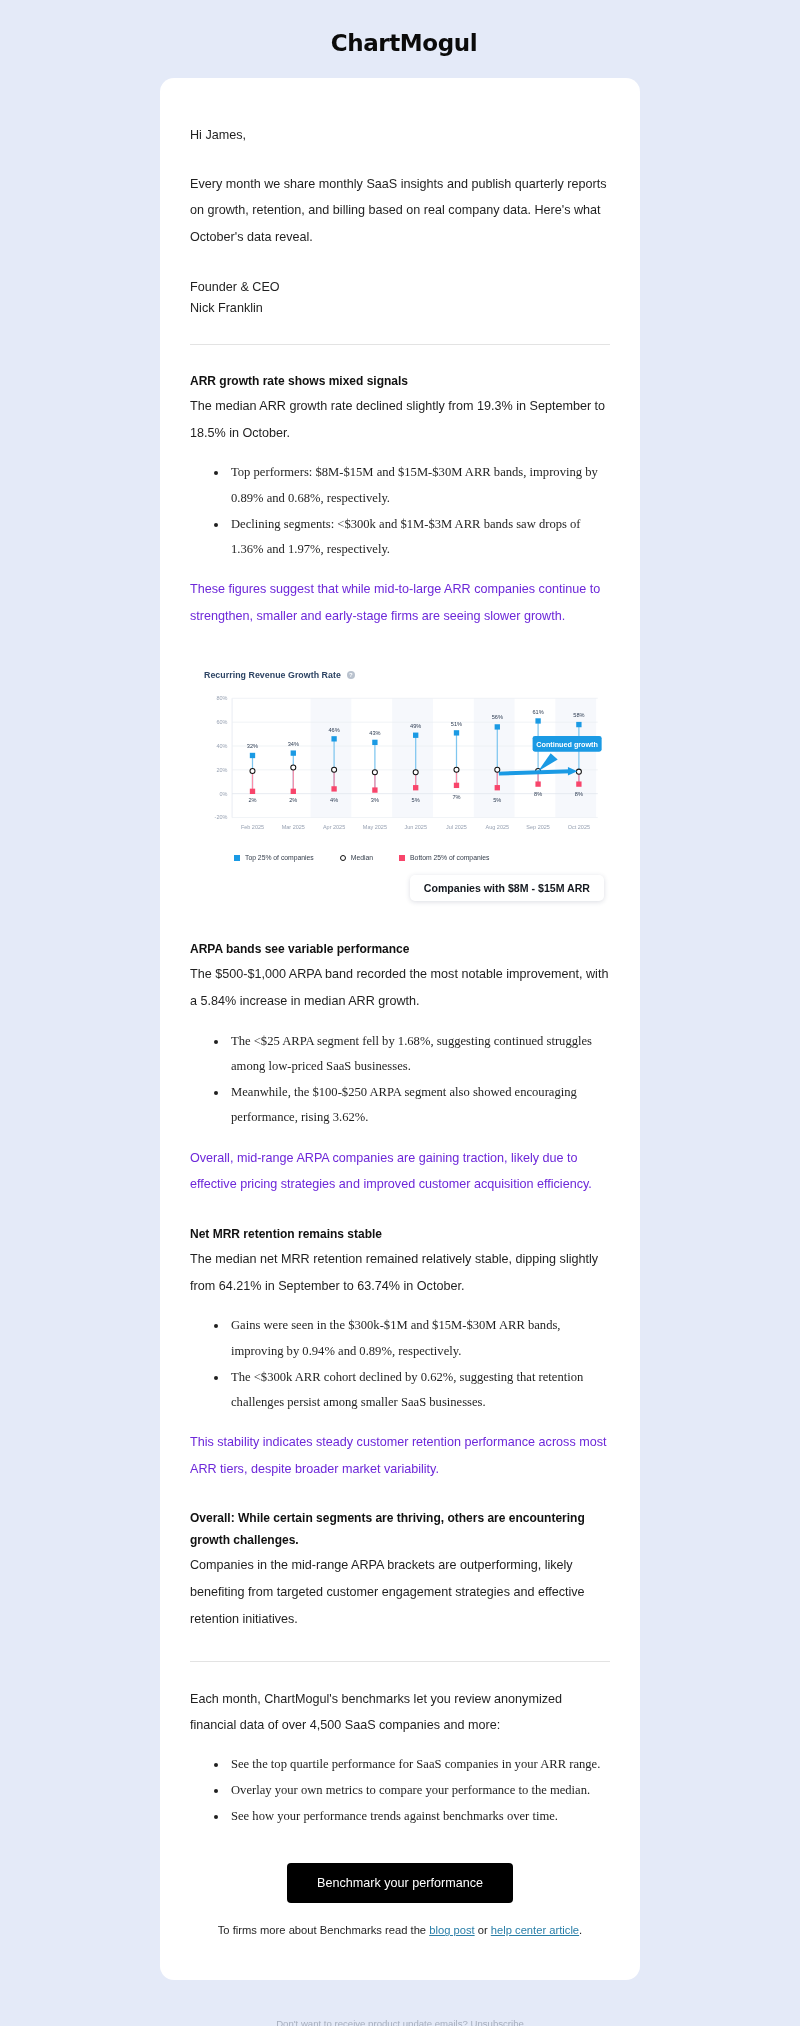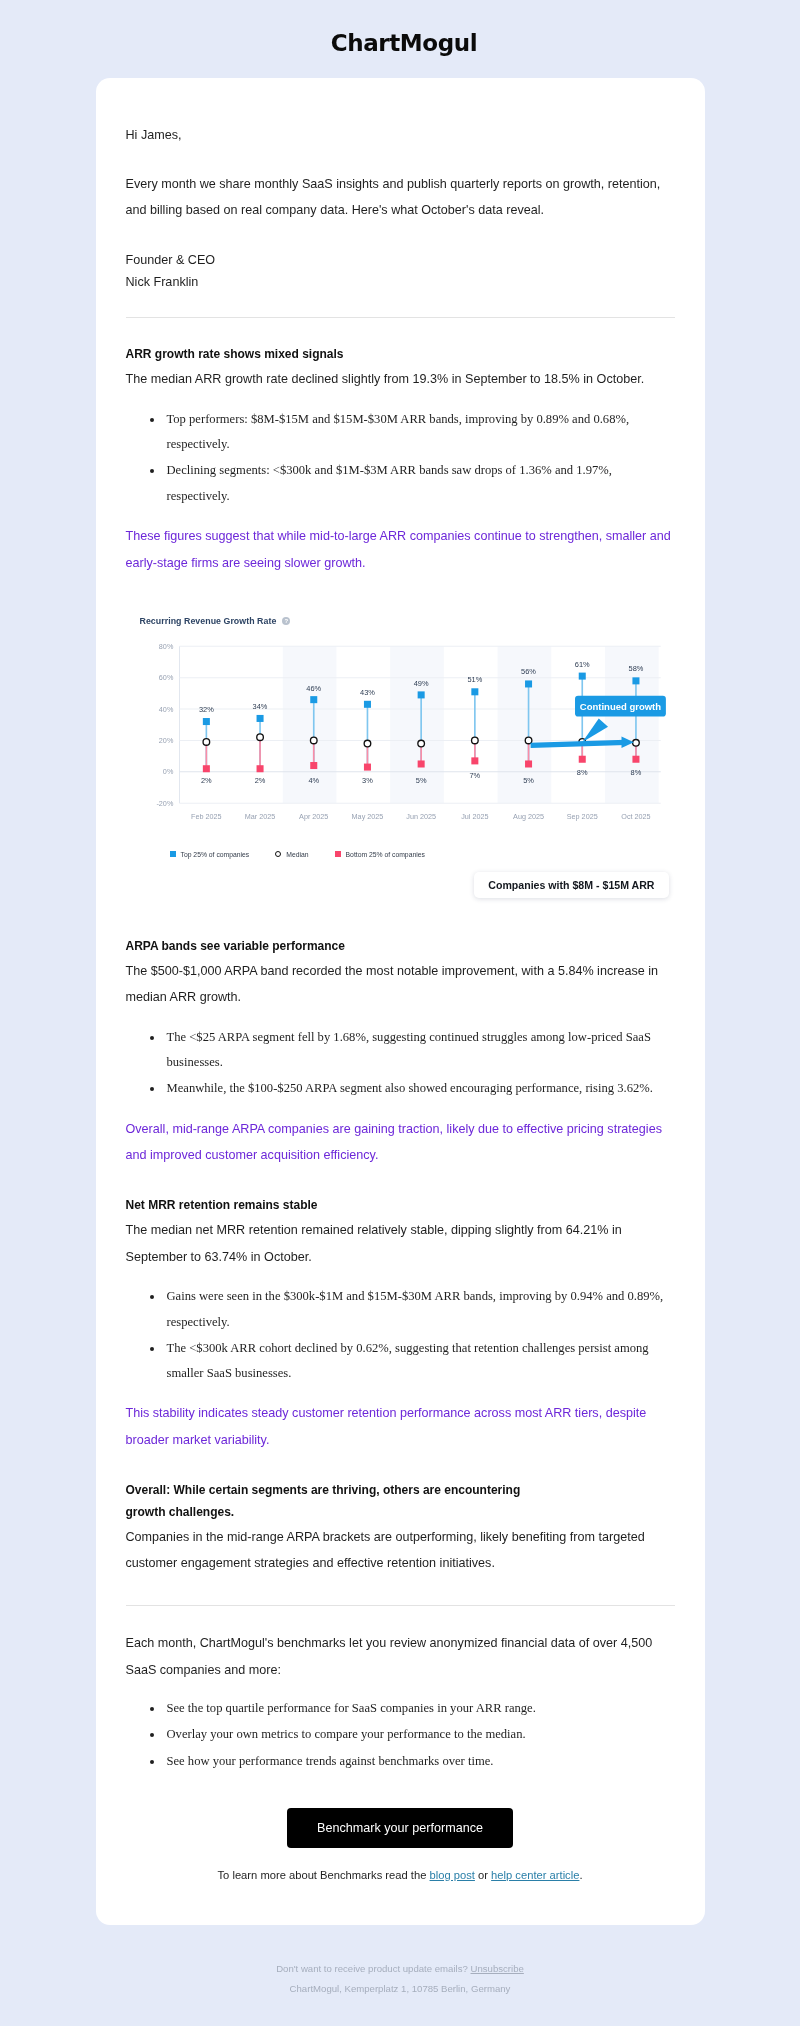--- a/index.html
+++ b/index.html
@@ -22,21 +22,21 @@
   .brand-wordmark {
     font-family: "DejaVu Sans", sans-serif;
     font-size: 23px;
     font-weight: 700;
     letter-spacing: -0.4px;
     color: #0b0b0b;
   }
 
   
   .card {
-    width: 609px;
+    width: 480px;
     margin: 0 auto;
     background: #ffffff;
     border-radius: 14px;
     padding: 44px 30px 40px 30px;
   }
 
   
   .body-text {
     font-size: 12.6px;
     line-height: 2.12;
@@ -397,21 +397,21 @@
         <li>See the top quartile performance for SaaS companies in your ARR range.</li>
         <li>Overlay your own metrics to compare your performance to the median.</li>
         <li>See how your performance trends against benchmarks over time.</li>
       </ul>
 
       <div class="cta-wrap">
         <button class="cta-button">Benchmark your performance</button>
       </div>
 
       <p class="learn-more">
-        <span>To learn more about Benchmarks read the </span><a href="#">blog post</a><span> or </span><a href="#">help center article</a><span>.</span>
+        <span>To firms more about Benchmarks read the </span><a href="#">blog post</a><span> or </span><a href="#">help center article</a><span>.</span>
       </p>
     </div>
 
   </div>
 
   <div class="footer">
     <p class="footer-line">
       <span>Don't want to receive product update emails? </span><a href="#">Unsubscribe</a>
     </p>
     <p class="footer-line">ChartMogul, Kemperplatz 1, 10785 Berlin, Germany</p>

